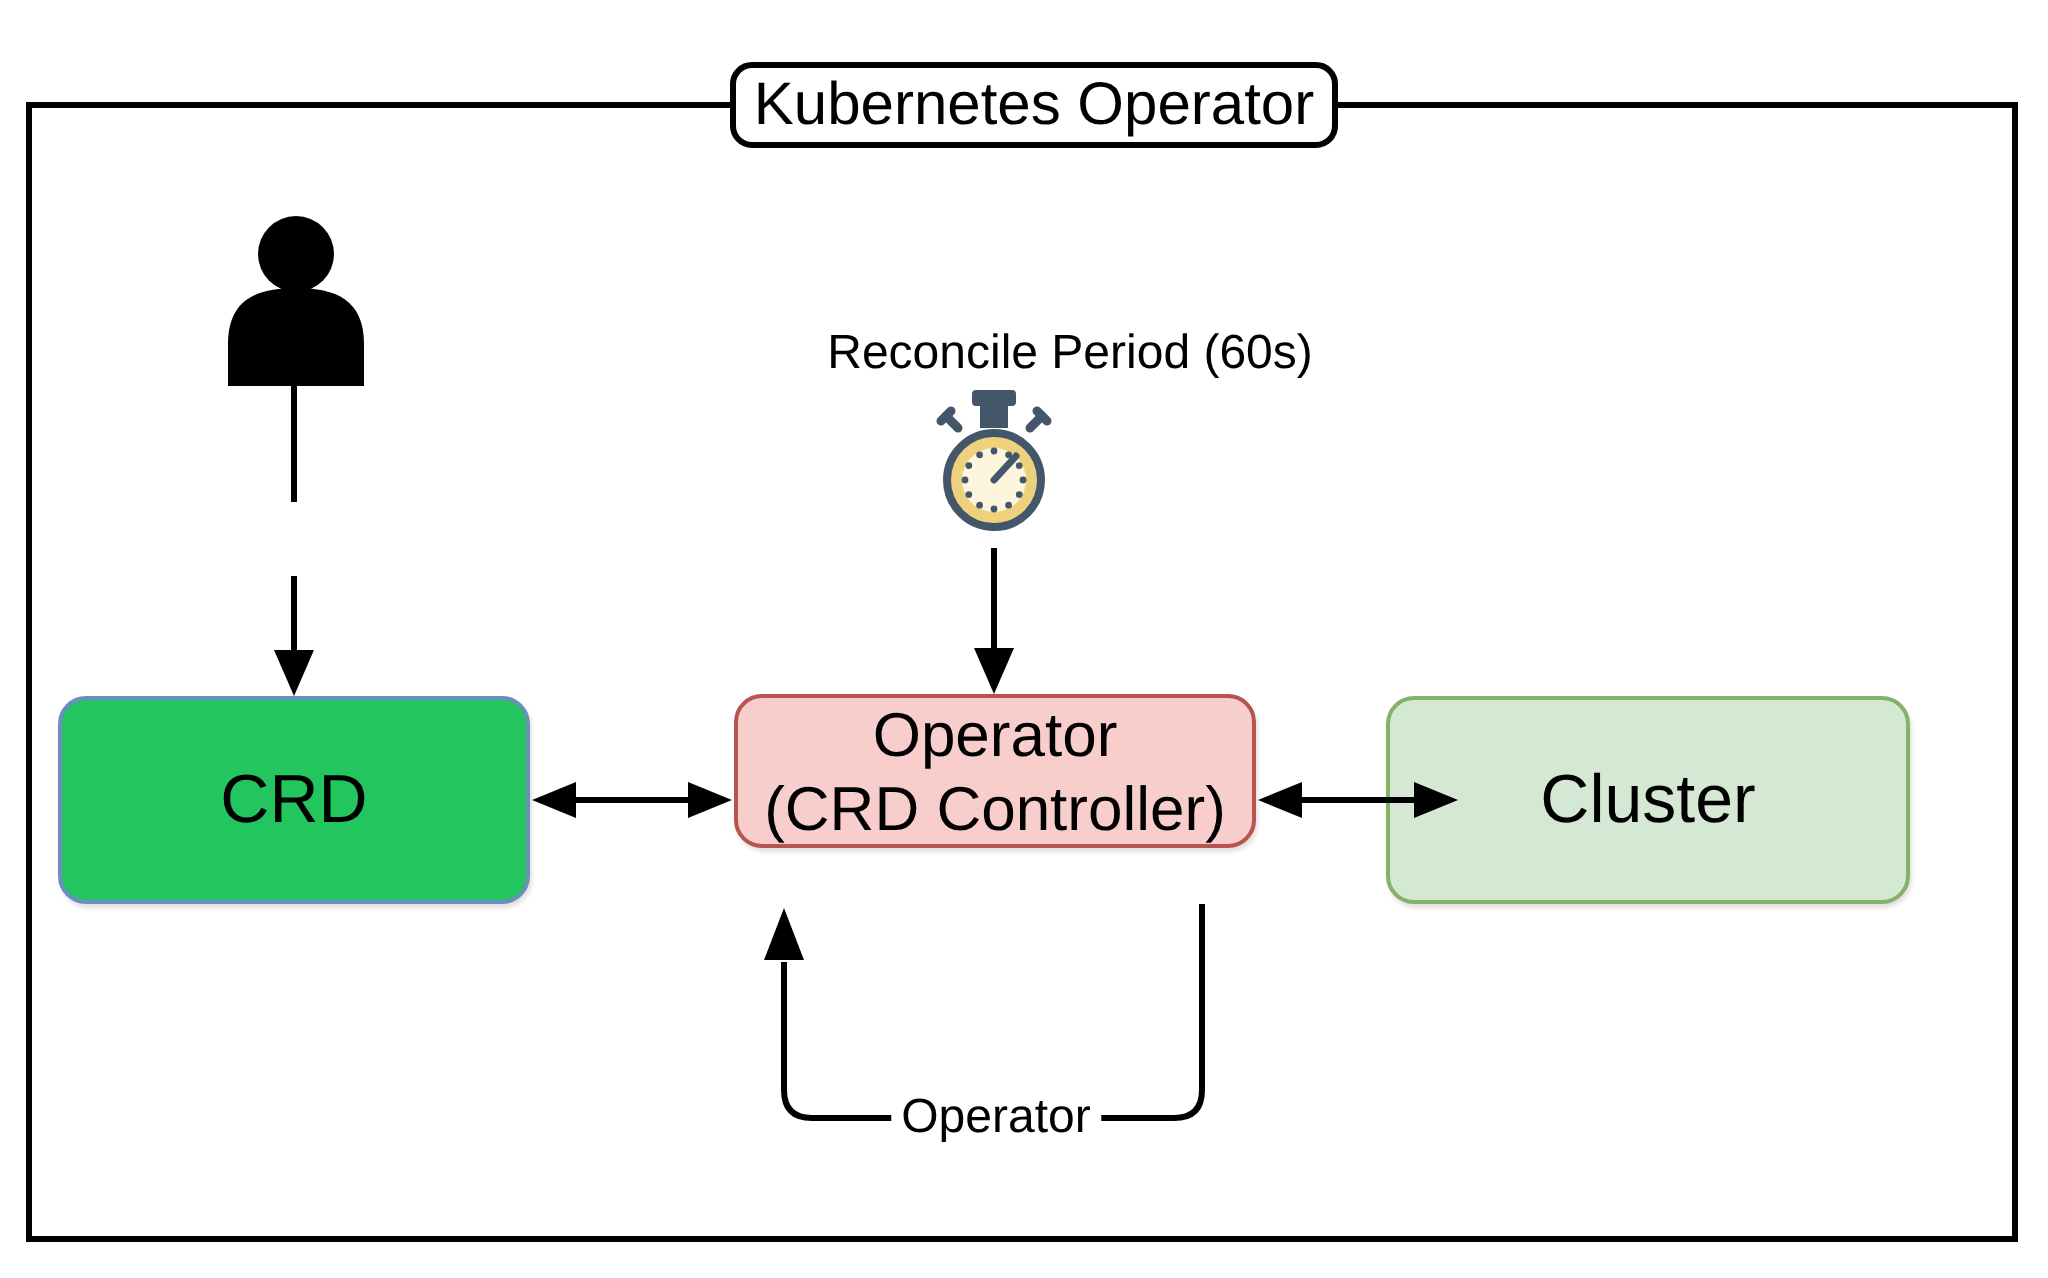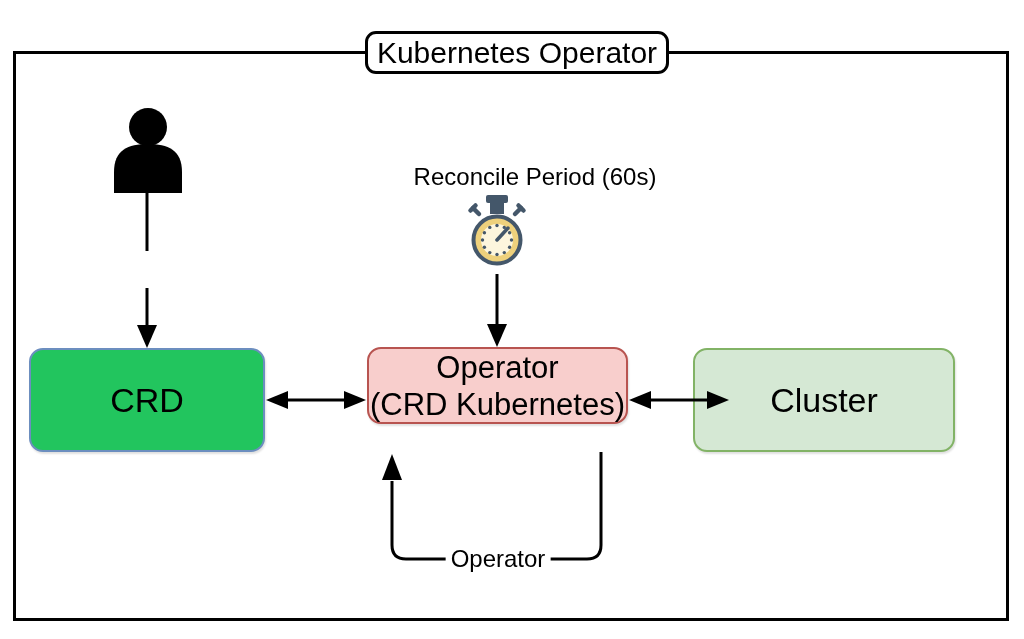--- a/index.html
+++ b/index.html
@@ -115,20 +115,20 @@
   <div class="edge-label" style="left:535px;top:177px;">Reconcile Period (60s)</div>
 
   <div class="edge-label on-line" style="left:498px;top:559px;">Operator</div>
 
   <div class="node node-crd" style="background-color: #22c55e; border-color: rgb(108, 142, 191);">
     <span class="main">CRD</span>
   </div>
 
   <div class="node node-operator" style="background-color: rgb(248, 206, 204); border-color: rgb(184, 84, 80);">
     <span class="main">Operator</span>
-    <span class="sub">(CRD Kubernetes)</span>
+    <span class="sub">(CRD Controller)</span>
   </div>
 
   <div class="node node-cluster" style="background-color: rgb(213, 232, 212); border-color: rgb(130, 179, 102);">
     <span class="main">Cluster</span>
   </div>
 
 </div>
 
 </body></html>

